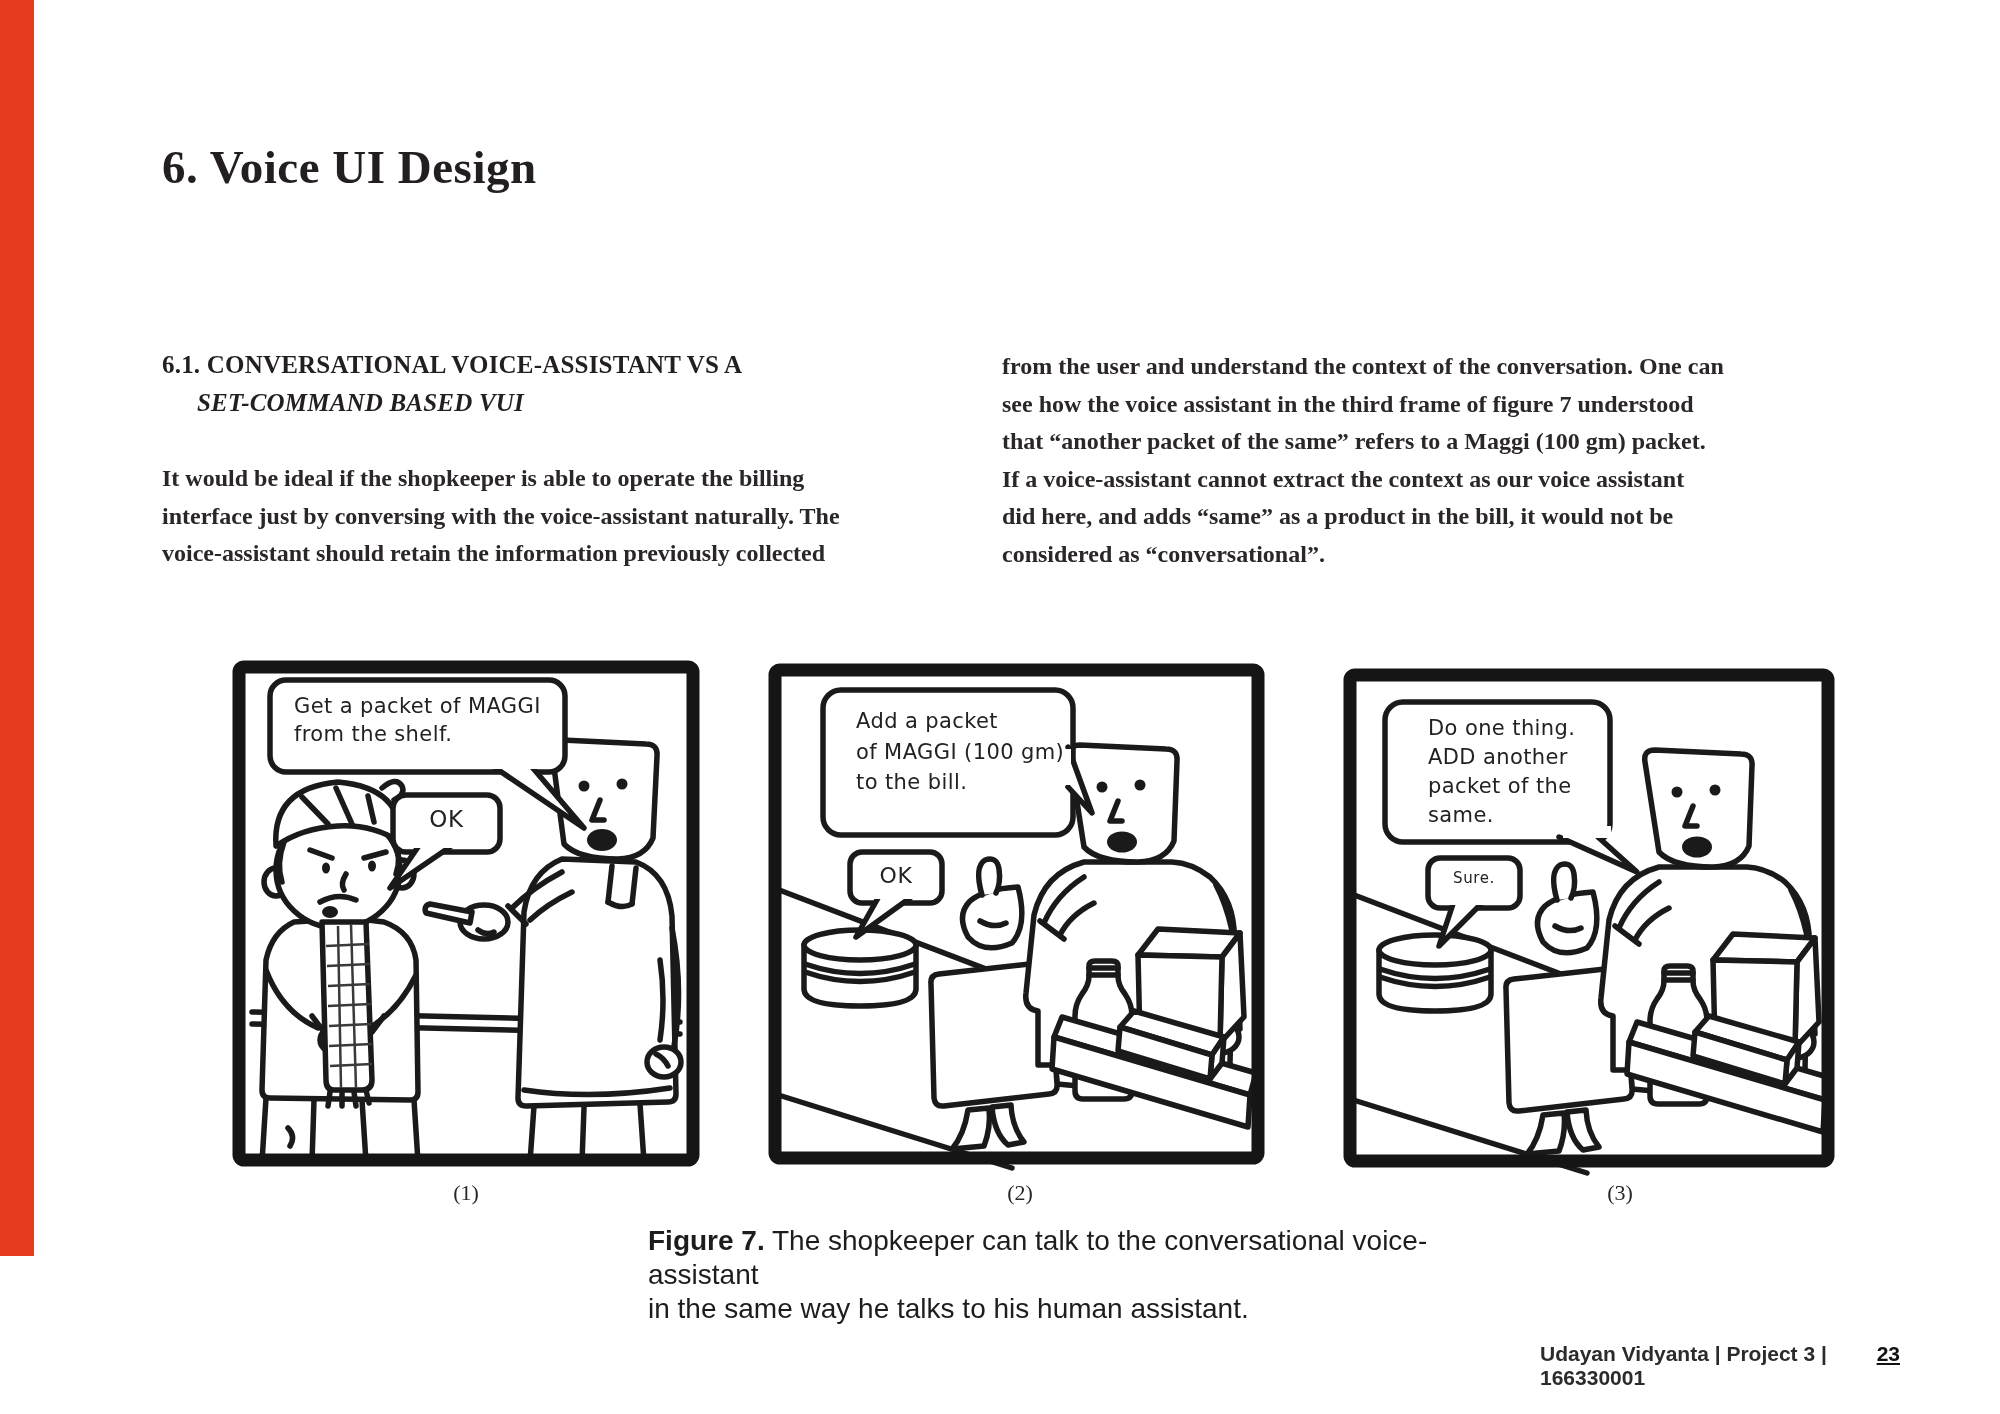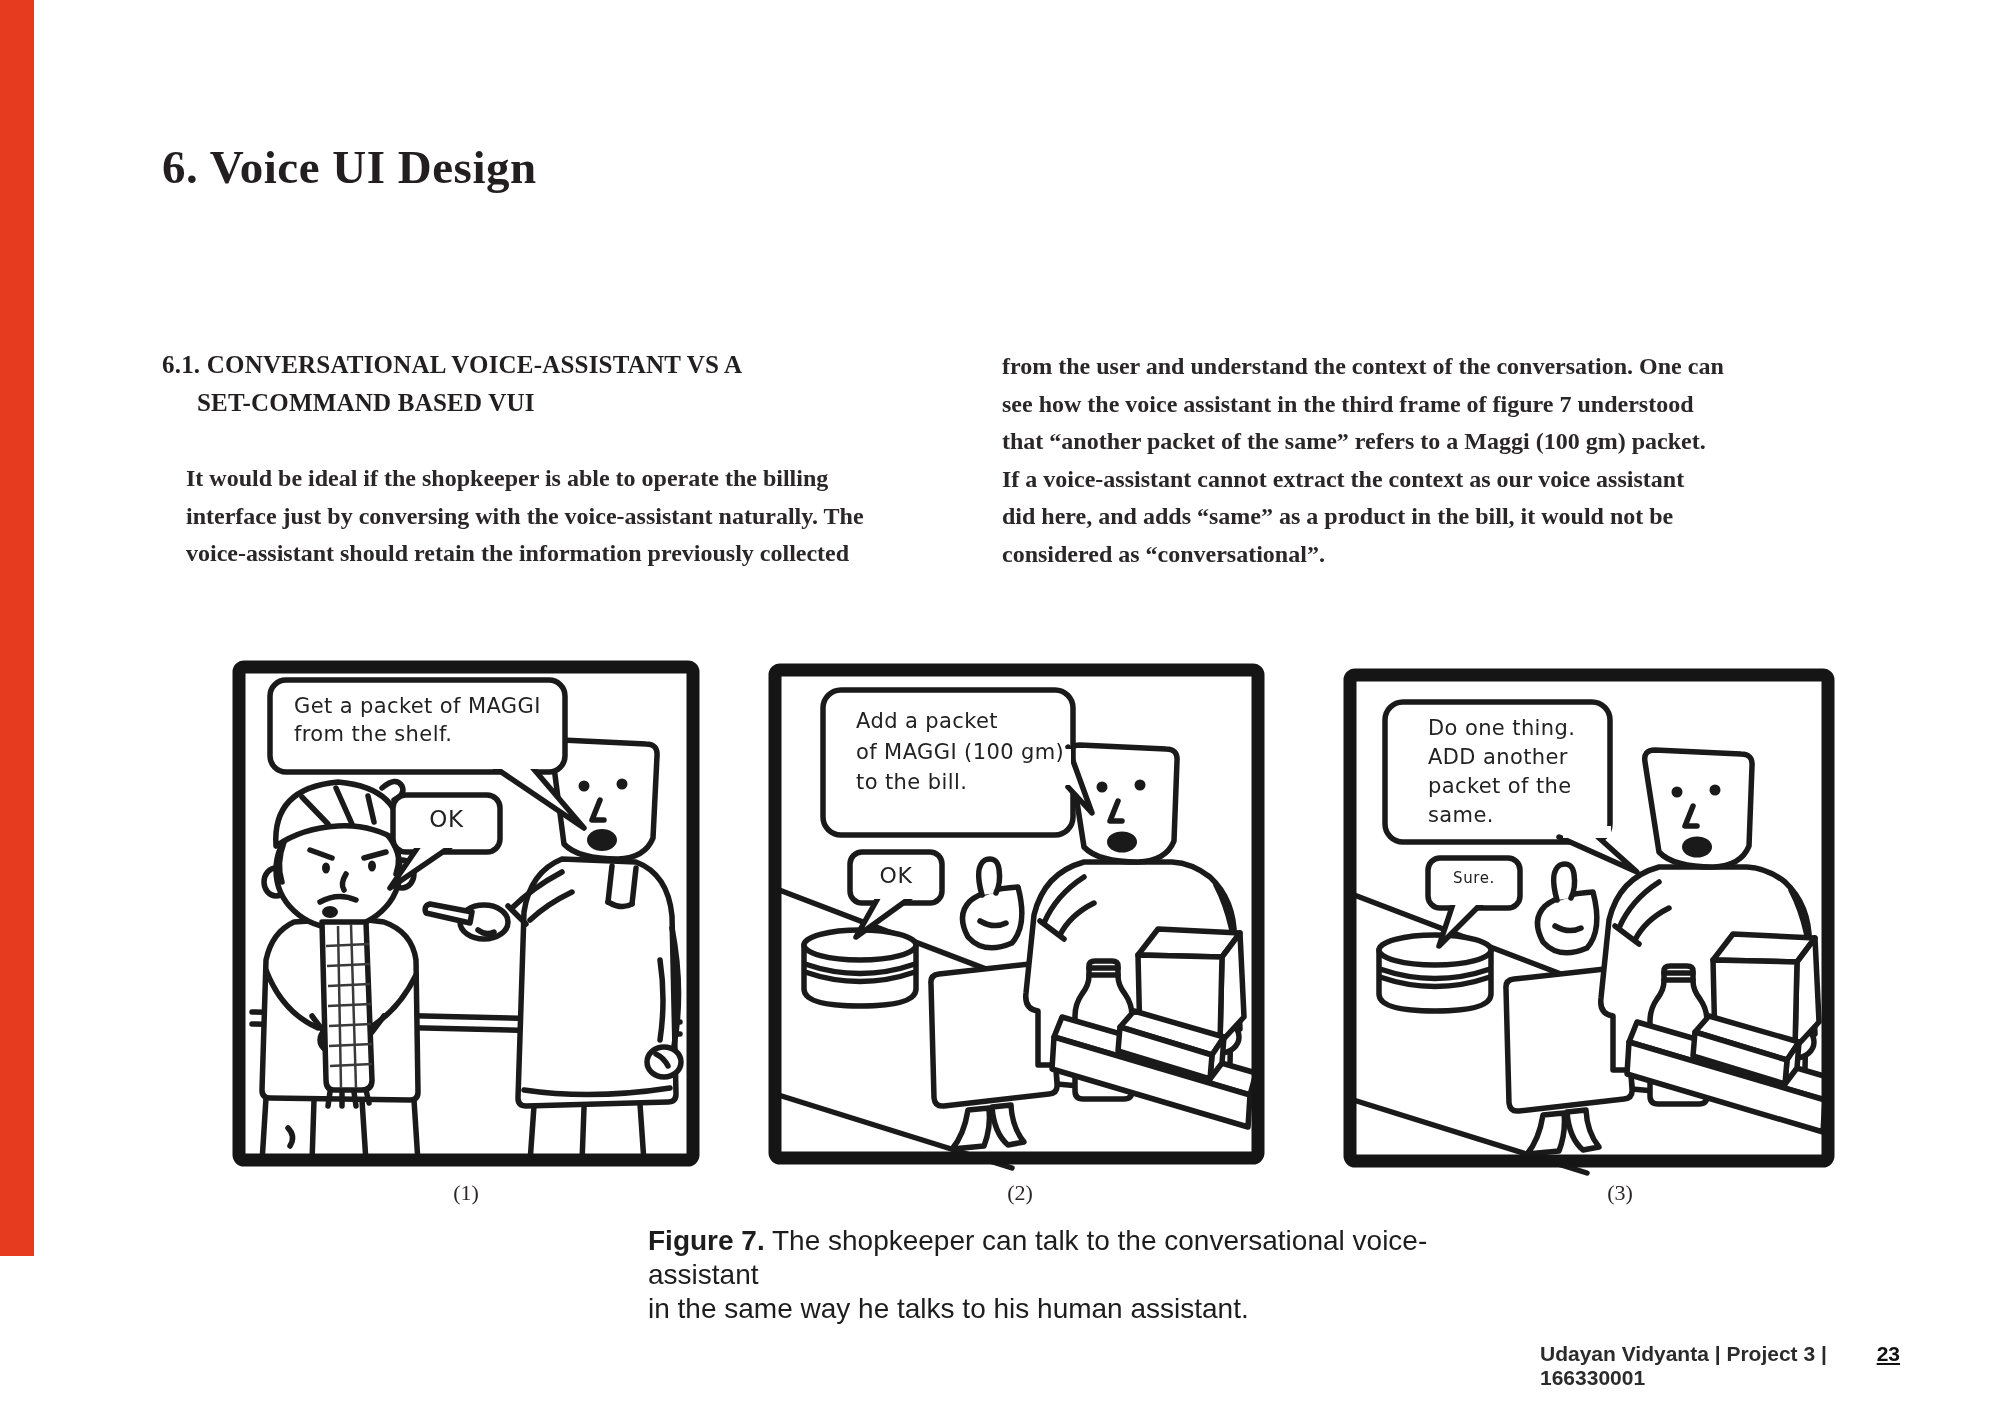--- a/index.html
+++ b/index.html
@@ -2,23 +2,23 @@
 <html><head>
 <meta charset="utf-8">
 <style>
   html,body{margin:0;padding:0;background:#777;}
   #page{position:relative;width:2000px;height:1414px;background:#ffffff;overflow:hidden;
         font-family:"Liberation Serif",serif;color:#262122;padding-left:26px;}
   .abs{position:absolute;}
   #spine{left:0;top:0;width:34px;height:1256px;}
   #title{left:162px;top:140px;font-size:47px;font-weight:700;color:#231f20;letter-spacing:.5px;}
   #heading{left:162px;top:346px;font-size:25px;font-weight:700;line-height:38px;color:#231f20;letter-spacing:.2px;}
-  #heading .l2{margin-left:35px;}
+  #heading .l2{margin-left:35px;font-style:italic;}
   .bodycol{font-size:24px;line-height:37.5px;white-space:pre-line;color:#2b2627;font-weight:bold;}
-  #col-left{left:162px;top:460px;width:700px;margin-left:24px;}
+  #col-left{left:162px;top:460px;width:700px;}
   #col-right{left:1002px;top:348px;width:780px;}
   svg.panel{position:absolute;overflow:visible;}
   .frame{fill:none;stroke:#151515;stroke-width:13;}
   .ink{stroke:#1a1a1a;stroke-width:5.5;fill:none;stroke-linecap:round;stroke-linejoin:round;}
   .inkf{stroke:#1a1a1a;stroke-width:5.5;fill:#ffffff;stroke-linecap:round;stroke-linejoin:round;}
   .blk{fill:#1a1a1a;stroke:none;}
   .bubble-text{position:absolute;font-family:"DejaVu Sans",sans-serif;font-size:21px;
                color:#222;white-space:pre-line;letter-spacing:.4px;line-height:28px;}
   .bubble-reply{position:absolute;font-family:"DejaVu Sans",sans-serif;font-size:22px;
                 color:#222;text-align:center;letter-spacing:.6px;}

